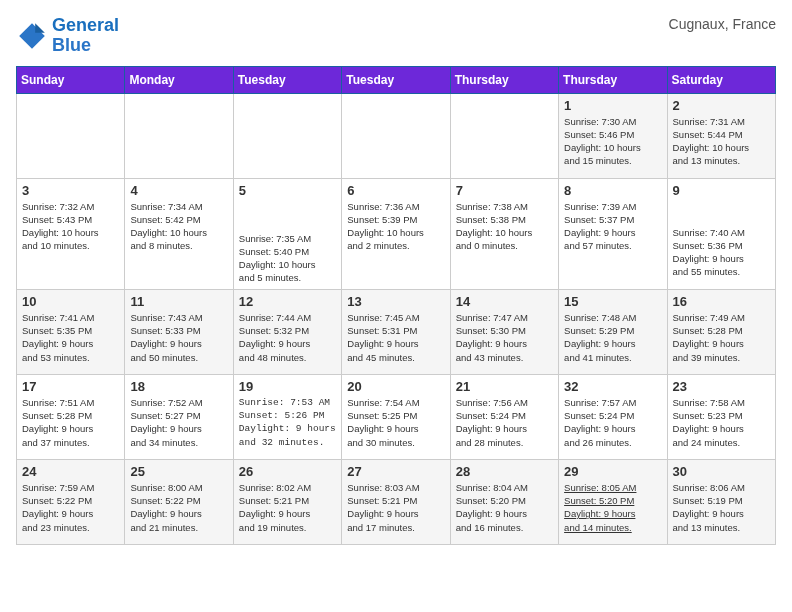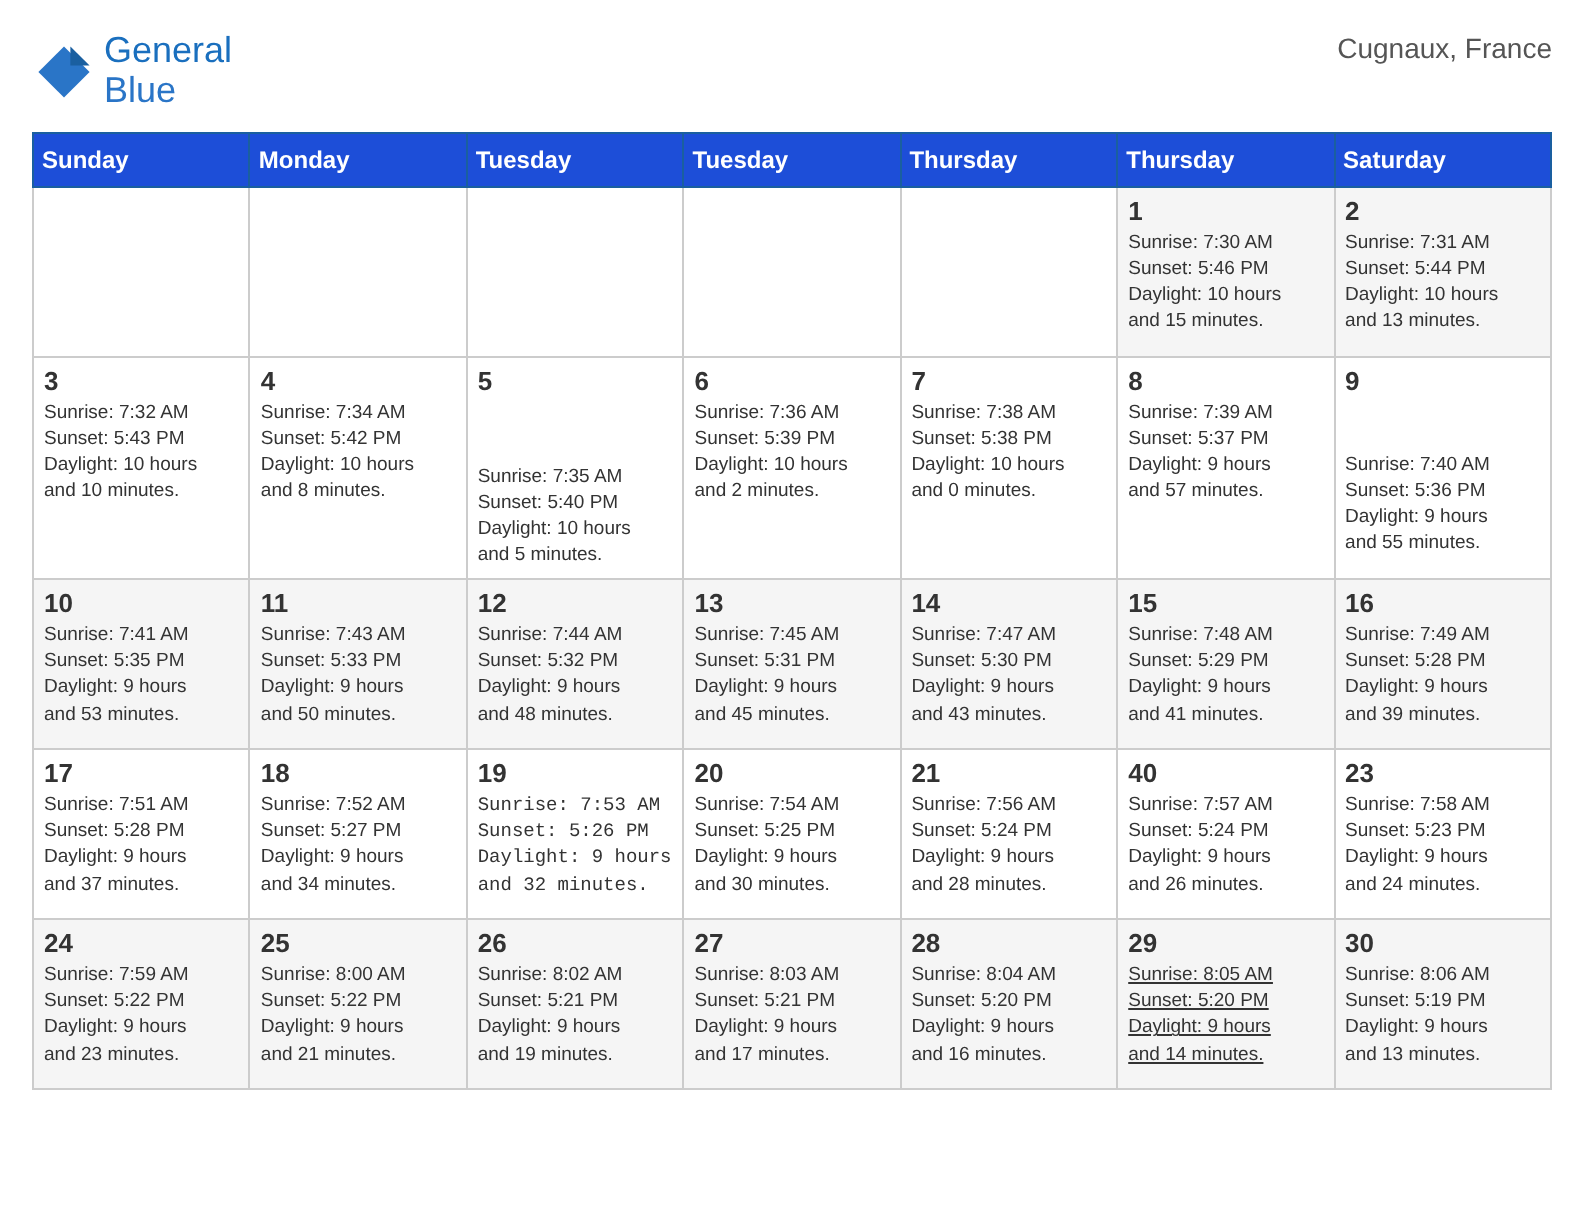--- a/index.html
+++ b/index.html
@@ -16,21 +16,21 @@
       align-items: flex-start;
       margin-bottom: 10px;
     }
     .logo {
       display: flex;
       align-items: center;
       gap: 4px;
     }
     .logo-text {
       font-size: 18px;
-      font-weight: normal;
+      font-weight: bold;
       color: #333;
       line-height: 1.1;
     }
     .logo-text span {
       color: #1a6fbe;
     }
     .logo-icon {
       width: 32px;
       height: 32px;
     }
@@ -45,21 +45,21 @@
     .location {
       font-size: 14px;
       color: #555;
     }
     table {
       width: 100%;
       border-collapse: collapse;
       table-layout: fixed;
     }
     thead th {
-      background: #1d4ed8;
+      background: #6d28d9;
       color: #fff;
       font-size: 12px;
       font-weight: bold;
       padding: 6px 4px;
       text-align: left;
       border: 1px solid #1a5fa0;
     }
     tbody td {
       border: 1px solid #ccc;
       vertical-align: top;
@@ -273,21 +273,21 @@
 and 30 minutes.</div>
         </td>
         <td>
           <span class="day-number">21</span>
           <div class="day-info" style="white-space: pre-line;">Sunrise: 7:56 AM
 Sunset: 5:24 PM
 Daylight: 9 hours
 and 28 minutes.</div>
         </td>
         <td>
-          <span class="day-number">40</span>
+          <span class="day-number">32</span>
           <div class="day-info" style="white-space: pre-line;">Sunrise: 7:57 AM
 Sunset: 5:24 PM
 Daylight: 9 hours
 and 26 minutes.</div>
         </td>
         <td>
           <span class="day-number">23</span>
           <div class="day-info" style="white-space: pre-line;">Sunrise: 7:58 AM
 Sunset: 5:23 PM
 Daylight: 9 hours

